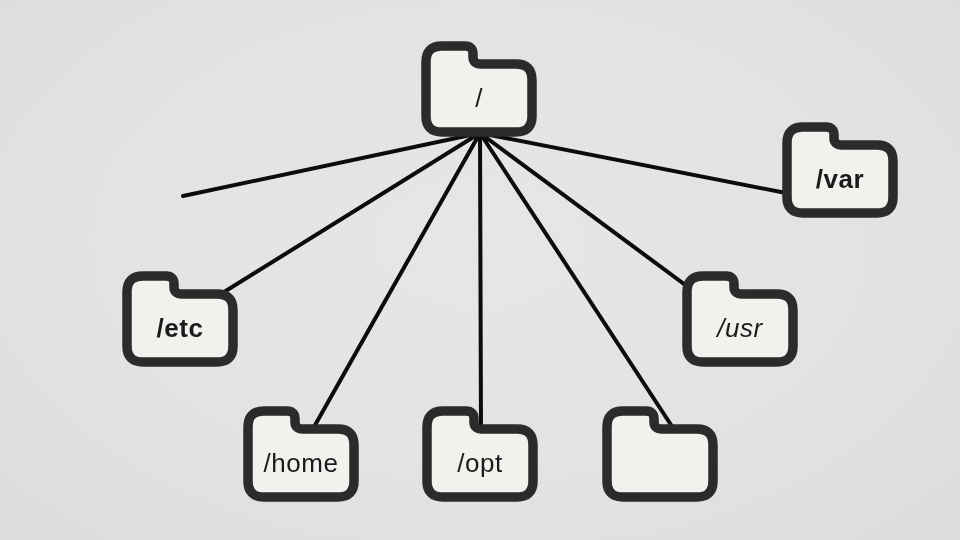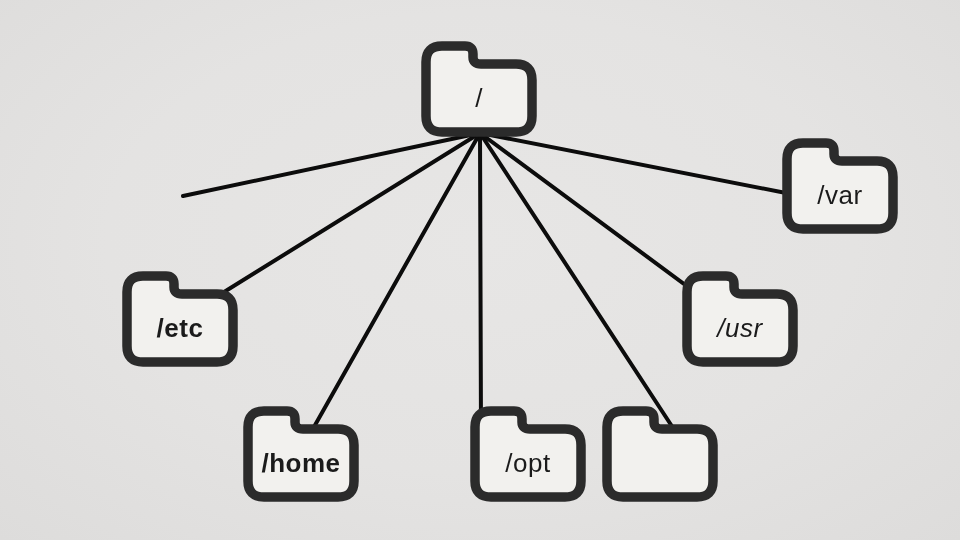--- a/index.html
+++ b/index.html
@@ -41,25 +41,25 @@
     line-height: 32px;
     text-align: center;
     font-size: 26px;
     color: #1b1b1b;
     letter-spacing: 0.5px;
     user-select: none;
   }
   
   .node-root { left: 421px; top: 41px; }
   .node-bin  { left: 62px;  top: 138px; }
-  .node-var  { left: 782px; top: 138px; }
+  .node-var  { left: 782px; top: 122px; font-weight: bold; }
   .node-etc  { left: 122px; top: 271px; font-weight: bold; }
   .node-usr  { left: 682px; top: 271px; font-style: italic; }
-  .node-home { left: 243px; top: 406px; font-weight: bold; }
-  .node-opt  { left: 422px; top: 406px; margin-left: 48px; }
+  .node-home { left: 243px; top: 406px; }
+  .node-opt  { left: 422px; top: 406px; }
   .node-tmp  { left: 602px; top: 406px; }
 </style>
 </head>
 <body>
 
 <div id="stage">
 
   <svg id="edges" viewBox="0 0 960 540">
     <g stroke="#0c0c0c" stroke-width="4" stroke-linecap="round">
       <line x1="480" y1="133" x2="183" y2="196"></line>

